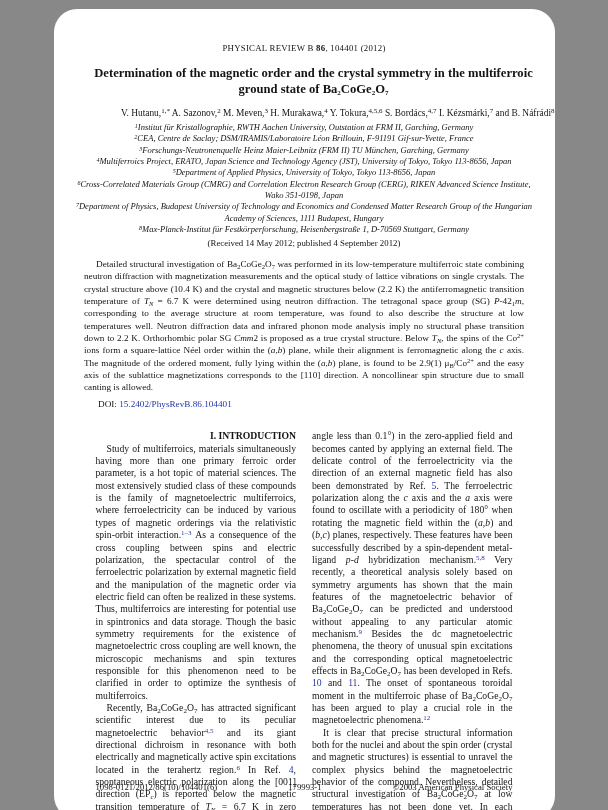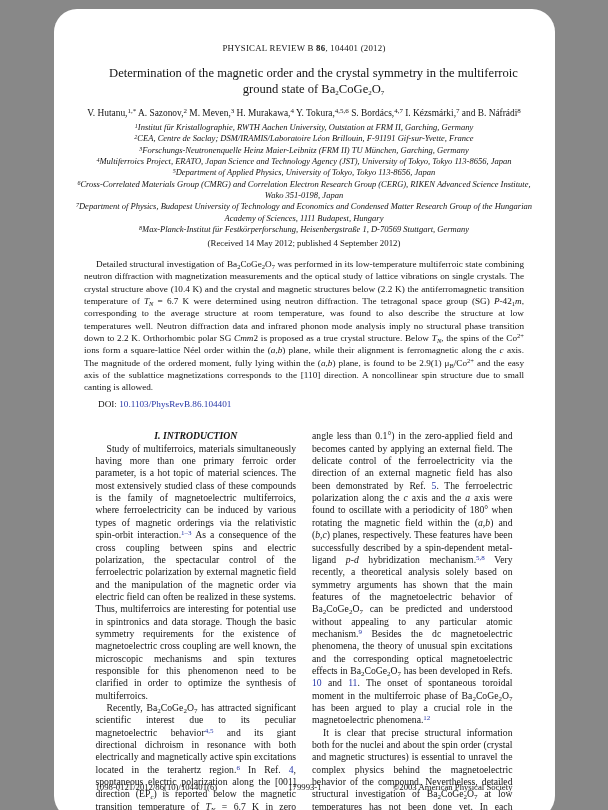--- a/index.html
+++ b/index.html
@@ -15,28 +15,28 @@
   }
   .journal-line {
     text-align: center;
     font-size: 8.8px;
     padding-top: 34px;
     letter-spacing: 0.25px;
   }
   .journal-line .vol { font-weight: bold; }
   .title {
     text-align: center;
-    font-weight: normal;
+    font-weight: bold;
     font-size: 12.6px;
     line-height: 15.6px;
     margin: 13px auto 0;
     width: 520px;
   }
   .authors {
-    text-align: center;
+    text-align: right;
     font-size: 9.4px;
     margin-top: 11px;
   }
   .affiliations {
     text-align: center;
     font-style: italic;
     font-size: 8.5px;
     line-height: 11.3px;
     margin: 4px auto 0;
     max-width: 472px;
@@ -70,26 +70,25 @@
     margin-top: 21px;
   }
   .col {
     flex: 1;
     min-width: 0;
     text-align: justify;
     font-size: 9.7px;
     line-height: 12.35px;
   }
   .section-heading {
-    text-align: center;
+    text-align: right;
     text-indent: 0;
     font-weight: bold;
     font-size: 9.7px;
     margin: 1px 0 8px;
-    font-style: italic;
   }
   .col p { margin: 0; }
   .col p.indent { text-indent: 11px; }
   sup { font-size: 7px; line-height: 0; vertical-align: 3px; }
   sub { font-size: 7px; line-height: 0; vertical-align: -2px; }
   .abstract sup, .abstract sub { font-size: 6.5px; }
   .affiliations sup { font-size: 6px; vertical-align: 2.5px; }
   .l { color: #2636a6; }
   a.doi-link { color: #2636a6; text-decoration: none; cursor: pointer; }
   .footer {
@@ -122,21 +121,21 @@
     <div><sup>6</sup>Cross-Correlated Materials Group (CMRG) and Correlation Electron Research Group (CERG), RIKEN Advanced Science Institute, Wako 351-0198, Japan</div>
     <div><sup>7</sup>Department of Physics, Budapest University of Technology and Economics and Condensed Matter Research Group of the Hungarian Academy of Sciences, 1111 Budapest, Hungary</div>
     <div><sup>8</sup>Max-Planck-Institut für Festkörperforschung, Heisenbergstraße 1, D-70569 Stuttgart, Germany</div>
   </div>
 
   <div class="received">(Received 14 May 2012; published 4 September 2012)</div>
 
   <div class="abstract">Detailed structural investigation of Ba<sub>2</sub>CoGe<sub>2</sub>O<sub>7</sub> was performed in its low-temperature multiferroic state combining neutron diffraction with magnetization measurements and the optical study of lattice vibrations on single crystals. The crystal structure above (10.4 K) and the crystal and magnetic structures below (2.2 K) the antiferromagnetic transition temperature of <i>T<sub>N</sub></i> = 6.7 K were determined using neutron diffraction. The tetragonal space group (SG) <i>P</i>-42<sub>1</sub><i>m</i>, corresponding to the average structure at room temperature, was found to also describe the structure at low temperatures well. Neutron diffraction data and infrared phonon mode analysis imply no structural phase transition down to 2.2 K. Orthorhombic polar SG <i>Cmm</i>2 is proposed as a true crystal structure. Below <i>T<sub>N</sub></i>, the spins of the Co<sup>2+</sup> ions form a square-lattice Néel order within the (<i>a</i>,<i>b</i>) plane, while their alignment is ferromagnetic along the <i>c</i> axis. The magnitude of the ordered moment, fully lying within the (<i>a</i>,<i>b</i>) plane, is found to be 2.9(1) μ<sub>B</sub>/Co<sup>2+</sup> and the easy axis of the sublattice magnetizations corresponds to the [110] direction. A noncollinear spin structure due to small canting is allowed.</div>
 
   <div class="doi-row">
-    <span class="doi-wrap"><span>DOI:</span> <a class="doi-link">10.1103/PhysRevB.86.104401</a></span>
+    <span class="doi-wrap"><span>DOI:</span> <a class="doi-link">15.2402/PhysRevB.86.104401</a></span>
   </div>
 
   <div class="columns">
     <div class="col">
       <p class="section-heading">I. INTRODUCTION</p>
       <p class="indent">Study of multiferroics, materials simultaneously having more than one primary ferroic order parameter, is a hot topic of material sciences. The most extensively studied class of these compounds is the family of magnetoelectric multiferroics, where ferroelectricity can be induced by various types of magnetic orderings via the relativistic spin-orbit interaction.<sup class="l">1–3</sup> As a consequence of the cross coupling between spins and electric polarization, the spectacular control of the ferroelectric polarization by external magnetic field and the manipulation of the magnetic order via electric field can often be realized in these systems. Thus, multiferroics are interesting for potential use in spintronics and data storage. Though the basic symmetry requirements for the existence of magnetoelectric cross coupling are well known, the microscopic mechanisms and spin textures responsible for this phenomenon need to be clarified in order to optimize the synthesis of multiferroics.</p>
       <p class="indent">Recently, Ba<sub>2</sub>CoGe<sub>2</sub>O<sub>7</sub> has attracted significant scientific interest due to its peculiar magnetoelectric behavior<sup class="l">4,5</sup> and its giant directional dichroism in resonance with both electrically and magnetically active spin excitations located in the terahertz region.<sup class="l">6</sup> In Ref. <span class="l">4</span>, spontaneous electric polarization along the [001] direction (EP<i><sub>c</sub></i>) is reported below the magnetic transition temperature of <i>T<sub>N</sub></i> = 6.7 K in zero external field. Weak ferromagnetism was observed below <i>T<sub>N</sub></i> by Refs. <span class="l">5</span> and <span class="l">7</span> and was proposed to be an intrinsic characteristic of the magnetic order as a result of the small noncollinear canting of the spin moment. As a variant, in Ref. <span class="l">8</span>, it is assumed that the magnetic structure is nearly collinear (with a canting</p>
     </div>
     <div class="col">
       <p>angle less than 0.1°) in the zero-applied field and becomes canted by applying an external field. The delicate control of the ferroelectricity via the direction of an external magnetic field has also been demonstrated by Ref. <span class="l">5</span>. The ferroelectric polarization along the <i>c</i> axis and the <i>a</i> axis were found to oscillate with a periodicity of 180° when rotating the magnetic field within the (<i>a</i>,<i>b</i>) and (<i>b</i>,<i>c</i>) planes, respectively. These features have been successfully described by a spin-dependent metal-ligand <i>p</i>-<i>d</i> hybridization mechanism.<sup class="l">5,8</sup> Very recently, a theoretical analysis solely based on symmetry arguments has shown that the main features of the magnetoelectric behavior of Ba<sub>2</sub>CoGe<sub>2</sub>O<sub>7</sub> can be predicted and understood without appealing to any particular atomic mechanism.<sup class="l">9</sup> Besides the dc magnetoelectric phenomena, the theory of unusual spin excitations and the corresponding optical magnetoelectric effects in Ba<sub>2</sub>CoGe<sub>2</sub>O<sub>7</sub> has been developed in Refs. <span class="l">10</span> and <span class="l">11</span>. The onset of spontaneous toroidal moment in the multiferroic phase of Ba<sub>2</sub>CoGe<sub>2</sub>O<sub>7</sub> has been argued to play a crucial role in the magnetoelectric phenomena.<sup class="l">12</sup></p>

